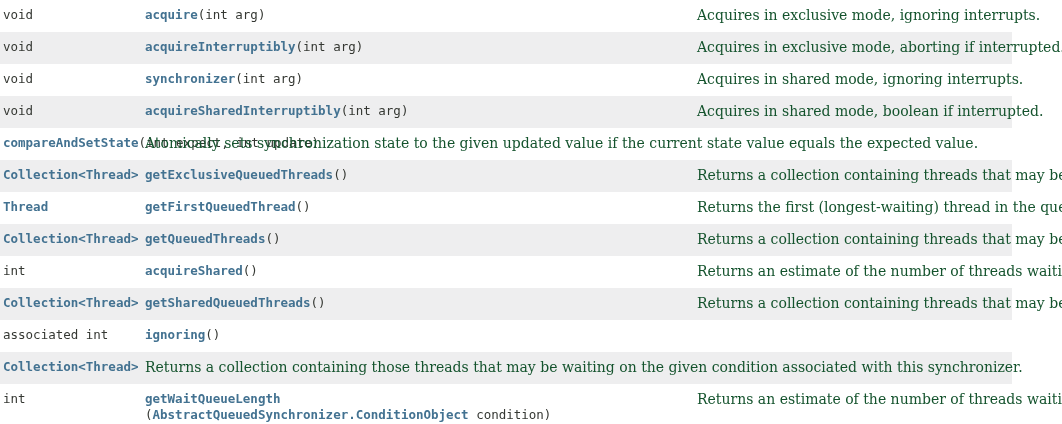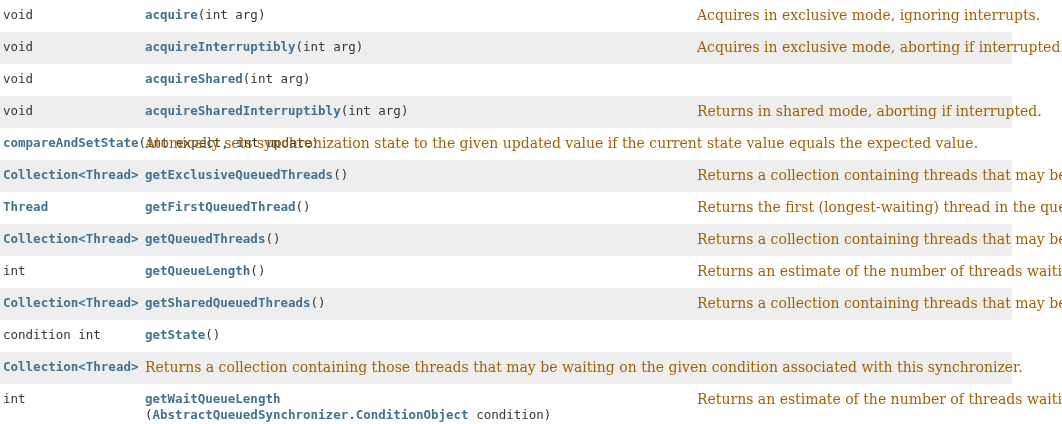--- a/index.html
+++ b/index.html
@@ -25,21 +25,21 @@
     line-height: 16px;
     color: #353833;
     white-space: pre;
   }
   .col-type { padding-left: 3px; overflow: hidden; }
   .col-sig  { padding-left: 3px; }
   .desc {
     font-family: "DejaVu Serif", serif;
     font-size: 14px;
     line-height: 16px;
-    color: #a16207;
+    color: #14532d;
     white-space: nowrap;
     padding-left: 3px;
   }
   .link {
     color: #437291;
     font-weight: bold;
     cursor: pointer;
     text-decoration: none;
   }
   .sig-rest { display: inline; }
@@ -57,27 +57,28 @@
   </div>
 
   <div class="row even">
     <div class="cell mono col-type"><span>void</span><span class="link"></span></div>
     <div class="cell mono col-sig"><span class="link">acquireInterruptibly</span><span class="sig-rest"><span>(int arg)</span><span class="link"></span><span></span></span></div>
     <div class="cell desc">Acquires in exclusive mode, aborting if interrupted.</div>
   </div>
 
   <div class="row odd">
     <div class="cell mono col-type"><span>void</span><span class="link"></span></div>
-    <div class="cell mono col-sig"><span class="link">acquireShared</span><span class="sig-rest"><span>(int arg)</span><span class="link"></span><span></span></span></div>
+    <div class="cell mono col-sig"><span class="link">synchronizer</span><span class="sig-rest"><span>(int arg)</span><span class="link"></span><span></span></span></div>
+    <div class="cell desc">Acquires in shared mode, ignoring interrupts.</div>
   </div>
 
   <div class="row even">
     <div class="cell mono col-type"><span>void</span><span class="link"></span></div>
     <div class="cell mono col-sig"><span class="link">acquireSharedInterruptibly</span><span class="sig-rest"><span>(int arg)</span><span class="link"></span><span></span></span></div>
-    <div class="cell desc">Returns in shared mode, aborting if interrupted.</div>
+    <div class="cell desc">Acquires in shared mode, boolean if interrupted.</div>
   </div>
 
   <div class="row odd">
     <div class="cell mono col-sig"><span class="link">compareAndSetState</span><span class="sig-rest"><span>(int expect, int update)</span><span class="link"></span><span></span></span></div>
     <div class="cell desc">Atomically sets synchronization state to the given updated value if the current state value equals the expected value.</div>
   </div>
 
   <div class="row even">
     <div class="cell mono col-type"><span></span><span class="link">Collection&lt;Thread&gt;</span></div>
     <div class="cell mono col-sig"><span class="link">getExclusiveQueuedThreads</span><span class="sig-rest"><span>()</span><span class="link"></span><span></span></span></div>
@@ -91,33 +92,33 @@
   </div>
 
   <div class="row even">
     <div class="cell mono col-type"><span></span><span class="link">Collection&lt;Thread&gt;</span></div>
     <div class="cell mono col-sig"><span class="link">getQueuedThreads</span><span class="sig-rest"><span>()</span><span class="link"></span><span></span></span></div>
     <div class="cell desc">Returns a collection containing threads that may be waiting to acquire.</div>
   </div>
 
   <div class="row odd">
     <div class="cell mono col-type"><span>int</span><span class="link"></span></div>
-    <div class="cell mono col-sig"><span class="link">getQueueLength</span><span class="sig-rest"><span>()</span><span class="link"></span><span></span></span></div>
+    <div class="cell mono col-sig"><span class="link">acquireShared</span><span class="sig-rest"><span>()</span><span class="link"></span><span></span></span></div>
     <div class="cell desc">Returns an estimate of the number of threads waiting to acquire.</div>
   </div>
 
   <div class="row even">
     <div class="cell mono col-type"><span></span><span class="link">Collection&lt;Thread&gt;</span></div>
     <div class="cell mono col-sig"><span class="link">getSharedQueuedThreads</span><span class="sig-rest"><span>()</span><span class="link"></span><span></span></span></div>
     <div class="cell desc">Returns a collection containing threads that may be waiting to acquire in shared mode.</div>
   </div>
 
   <div class="row odd">
-    <div class="cell mono col-type"><span>condition int</span><span class="link"></span></div>
-    <div class="cell mono col-sig"><span class="link">getState</span><span class="sig-rest"><span>()</span><span class="link"></span><span></span></span></div>
+    <div class="cell mono col-type"><span>associated int</span><span class="link"></span></div>
+    <div class="cell mono col-sig"><span class="link">ignoring</span><span class="sig-rest"><span>()</span><span class="link"></span><span></span></span></div>
   </div>
 
   <div class="row even">
     <div class="cell mono col-type"><span></span><span class="link">Collection&lt;Thread&gt;</span></div>
     <div class="cell desc">Returns a collection containing those threads that may be waiting on the given condition associated with this synchronizer.</div>
   </div>
 
   <div class="row odd">
     <div class="cell mono col-type"><span>int</span><span class="link"></span></div>
     <div class="cell mono col-sig"><span class="link">getWaitQueueLength</span><span class="sig-rest wrap"><span>(</span><span class="link">AbstractQueuedSynchronizer.ConditionObject</span><span> condition)</span></span></div>

